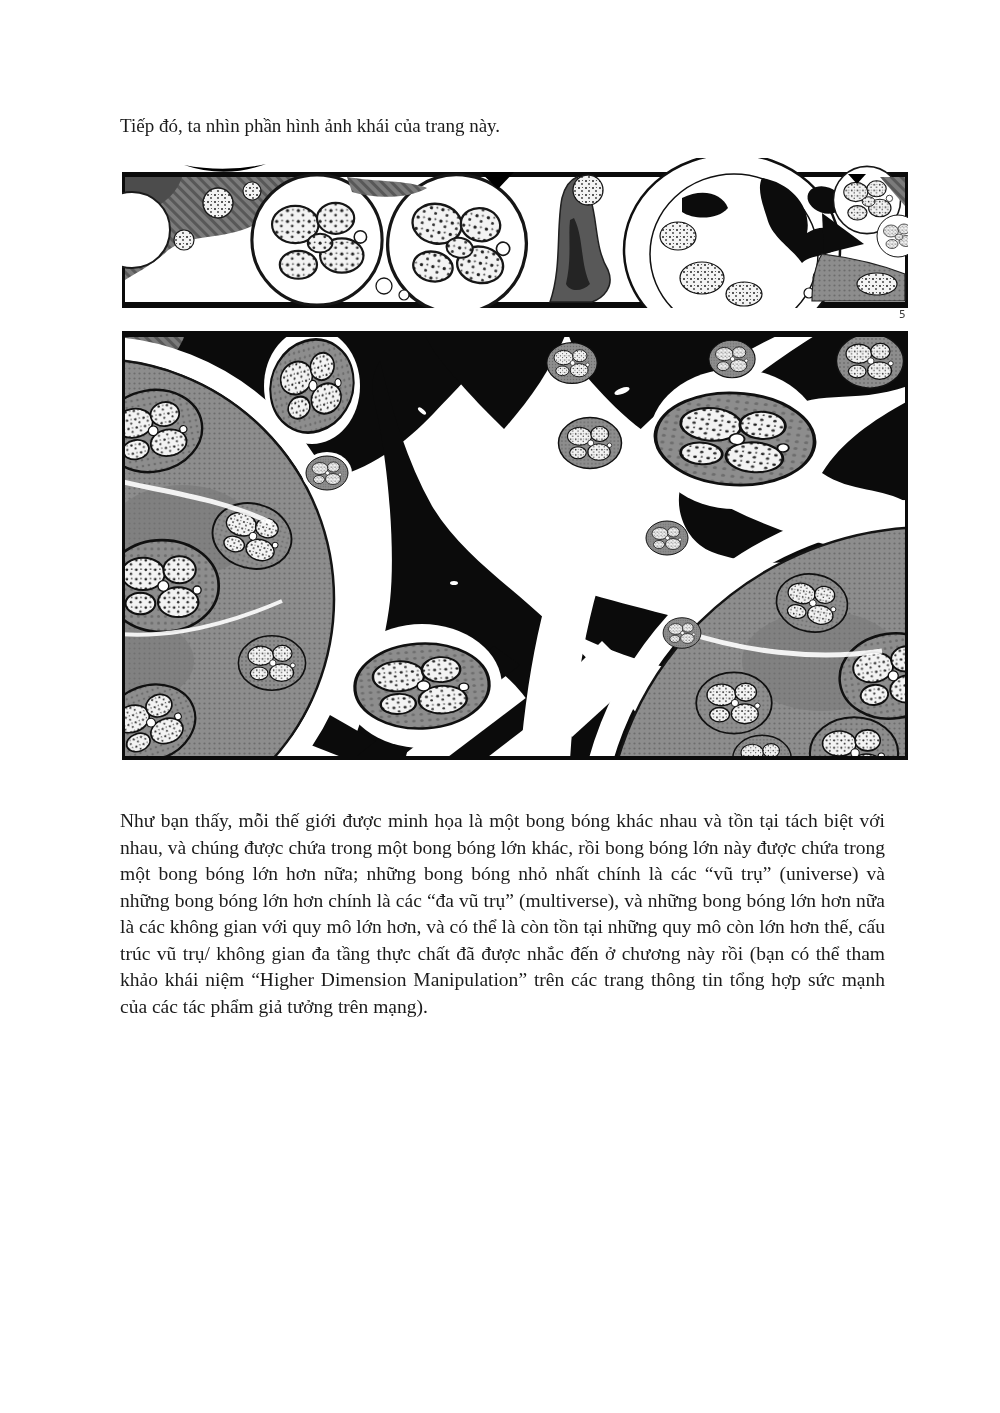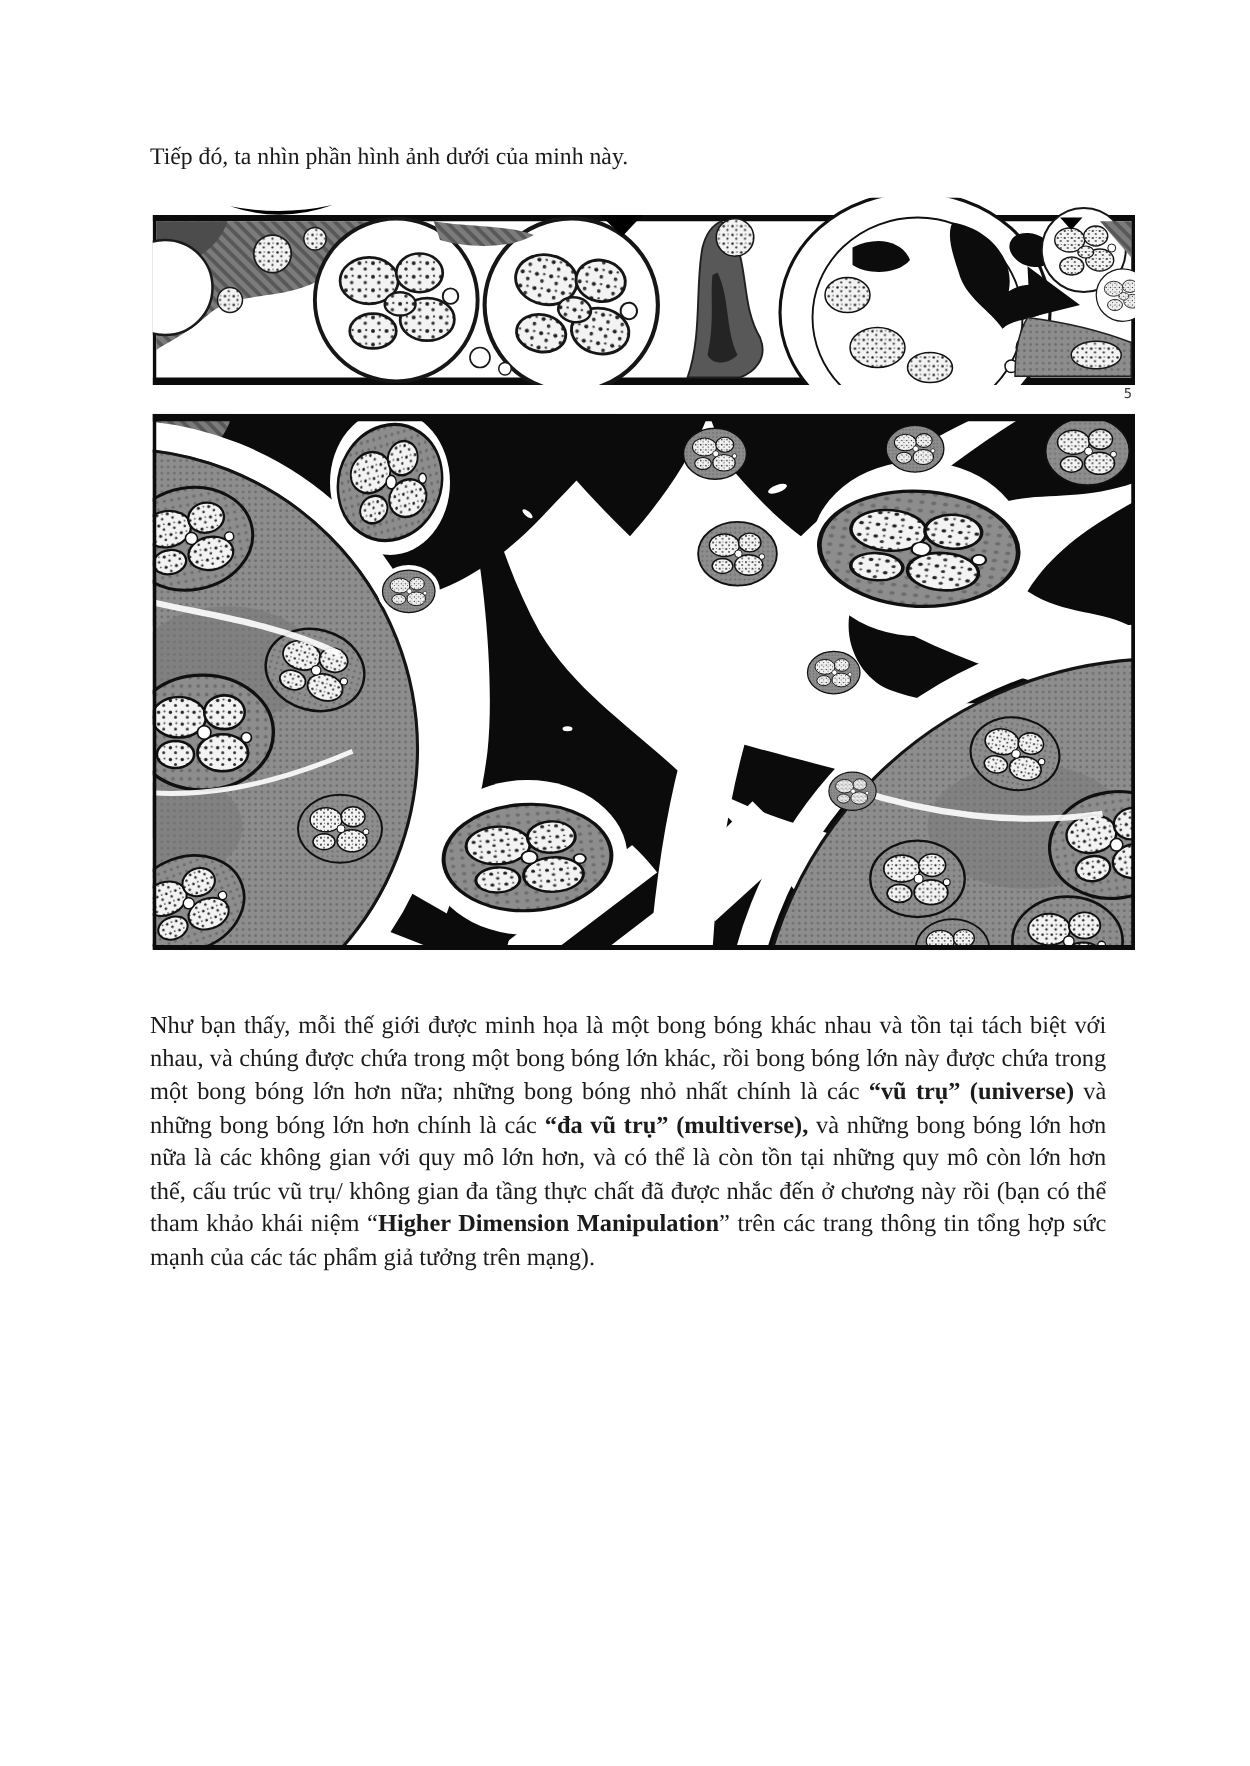--- a/index.html
+++ b/index.html
@@ -22,28 +22,28 @@
   .page-marker{
     position:absolute;left:899px;top:308px;
     font-size:11px;color:#3a3a3a;
     font-family:"DejaVu Sans Mono",monospace;
   }
   .body-par{
     position:absolute;left:120px;top:808px;width:765px;
     margin:0;font-size:19.5px;line-height:26.5px;
     text-align:justify;
   }
-  .body-par b{font-weight:bold;}
+  .body-par b{font-weight:normal;}
 </style>
 </head>
 <body>
 
 <div class="page">
 
-  <p class="intro">Tiếp đó, ta nhìn phần hình ảnh dưới của minh này.</p>
+  <p class="intro">Tiếp đó, ta nhìn phần hình ảnh khái của trang này.</p>
 
   <div class="panel strip">
     <svg width="786" height="150" viewBox="0 0 786 150" xmlns="http://www.w3.org/2000/svg">
       <defs>
         <pattern id="p1ht" width="5" height="5" patternUnits="userSpaceOnUse">
           <rect width="5" height="5" fill="#8d8d8d"></rect>
             <circle cx="2.5" cy="2.5" r="1.1" fill="#6d6d6d"></circle>
         </pattern>
         <pattern id="p1sp" width="7" height="7" patternUnits="userSpaceOnUse">
           <rect width="7" height="7" fill="#f3f3f3"></rect>

